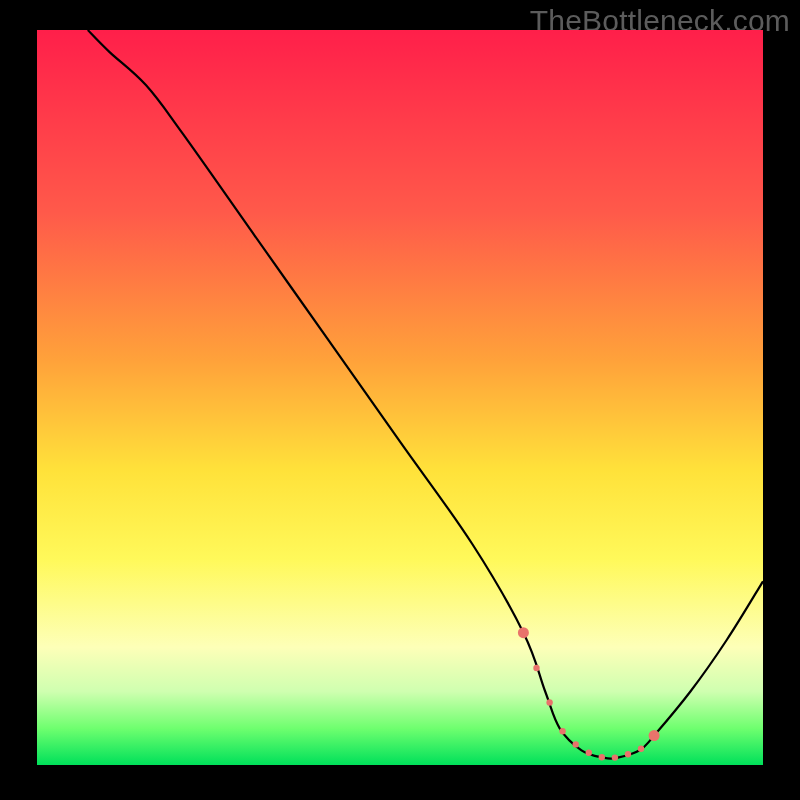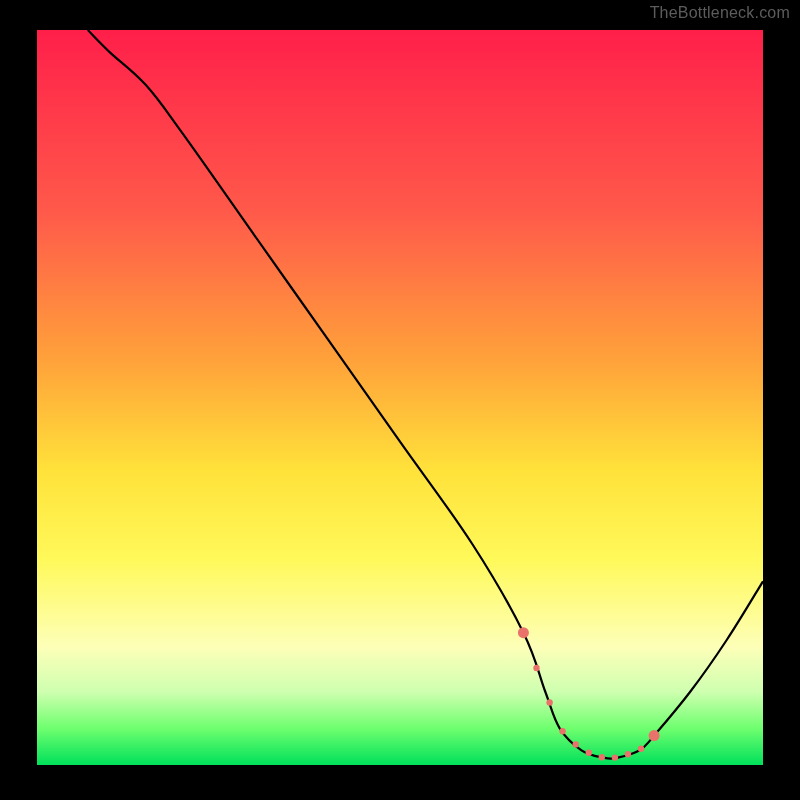--- a/index.html
+++ b/index.html
@@ -17,21 +17,21 @@
     top: 0;
     width: 800px;
     height: 800px;
     background: #000;
   }
   .watermark {
     position: absolute;
     top: 4px;
     right: 10px;
     color: #5c5c5c;
-    font-size: 16px;
+    font-size: 30px;
     font-weight: 500;
     letter-spacing: 0.2px;
   }
   .plot {
     position: absolute;
     left: 37px;
     top: 30px;
     width: 726px;
     height: 735px;
     overflow: hidden;

